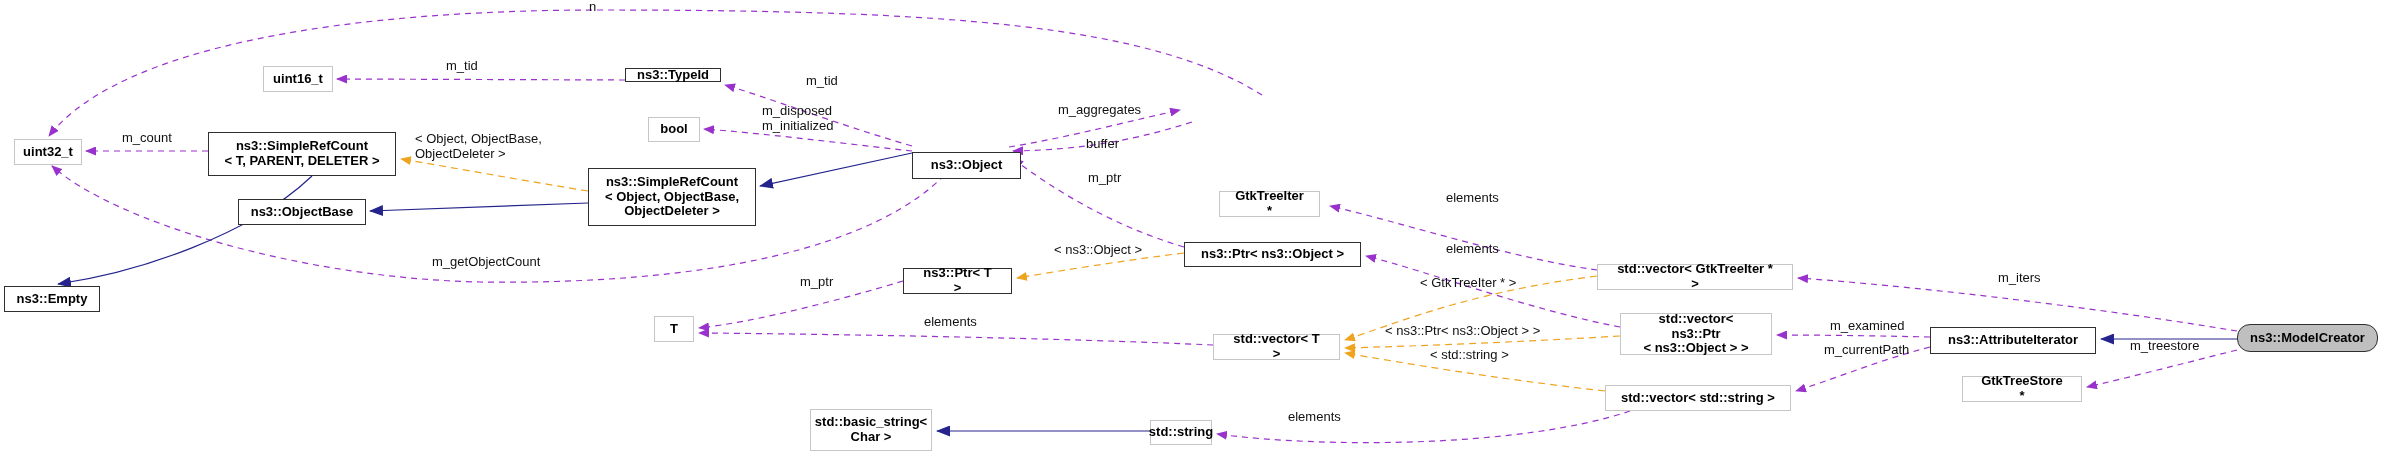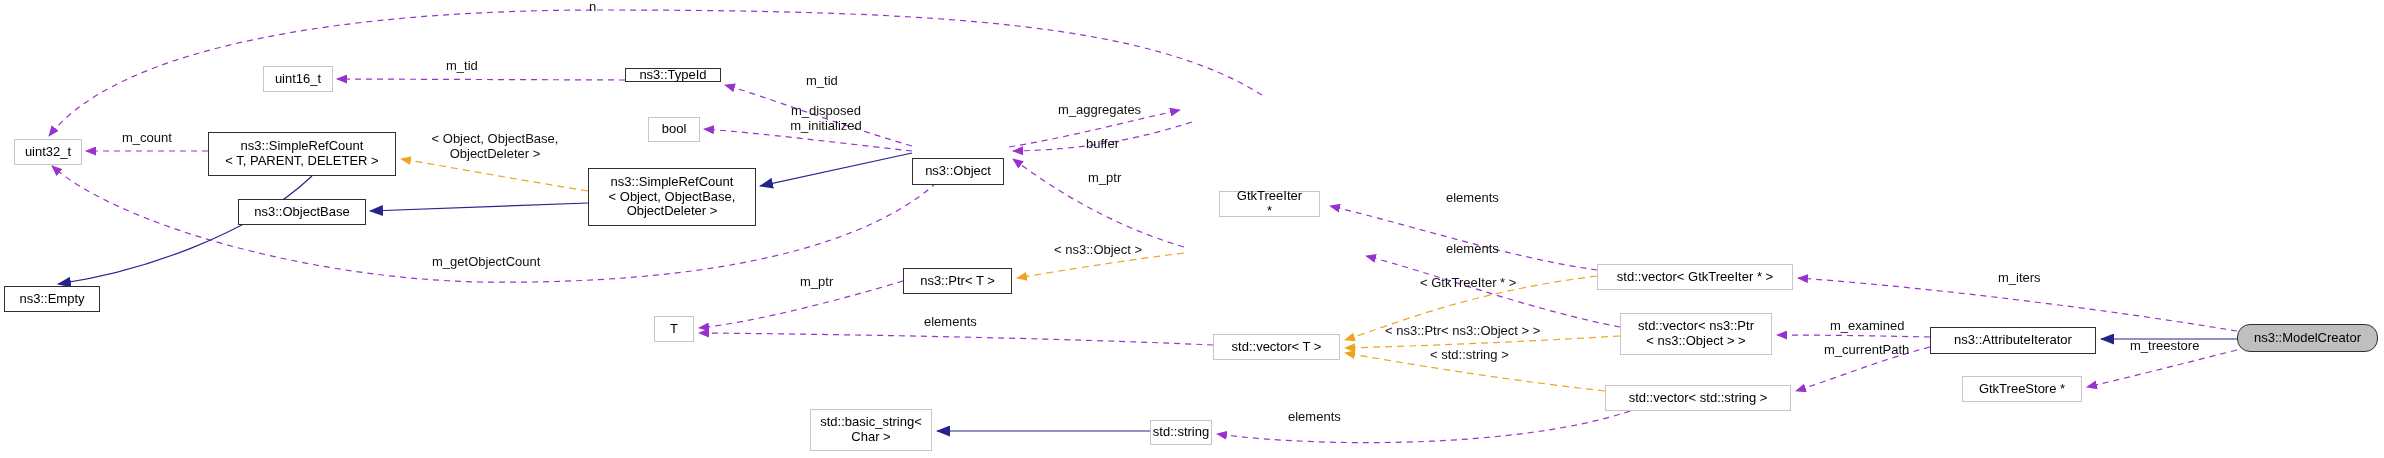--- a/index.html
+++ b/index.html
@@ -12,28 +12,28 @@
   .e-m{stroke:var(--member-edge);stroke-dasharray:6 5;}
   .e-t{stroke:var(--template-edge);stroke-dasharray:7 5;}
   .e-i{stroke:var(--inheritance-edge);}
   .mk-m{fill:var(--member-edge);}
   .mk-t{fill:var(--template-edge);}
   .mk-i{fill:var(--inheritance-edge);}
   .node{
     position:absolute;display:flex;align-items:center;justify-content:center;
     text-align:center;font-size:13px;line-height:1.12;color:#000;
     background:#fff;border:1px solid #2f2f2f;white-space:pre-line;
-    box-sizing:border-box;padding:1px 14px;cursor:pointer;
+    box-sizing:border-box;padding:1px 14px;cursor:pointer;font-weight:bold;
   }
   .node.ext{border-color:#c6c6c6;}
   .node.hl{background:var(--highlight-fill);border-radius:13px;}
   .elabel{
     position:absolute;font-size:13px;color:#101010;white-space:pre-line;line-height:1.12;
   }
-  .elabel.c{text-align:center;}
+  .elabel.c{text-align:left;}
 </style>
 </head>
 <body>
 
 <div class="canvas">
 
   <svg class="edges" width="2384" height="458" viewBox="0 0 2384 458">
     <defs>
       <marker id="am" markerWidth="11" markerHeight="9" refX="10" refY="4.5" orient="auto" markerUnits="userSpaceOnUse">
         <path class="mk-m" d="M0,0 L11,4.5 L0,9 z"></path>
@@ -82,22 +82,23 @@
   <div class="node" style="left:4px;top:286px;width:96px;height:26px">ns3::Empty</div>
   <div class="node" style="left:208px;top:132px;width:188px;height:44px">ns3::SimpleRefCount
 &lt; T, PARENT, DELETER &gt;</div>
   <div class="node ext" style="left:263px;top:66px;width:70px;height:26px">uint16_t</div>
   <div class="node" style="left:238px;top:199px;width:128px;height:26px">ns3::ObjectBase</div>
   <div class="node" style="left:625px;top:68px;width:96px;height:14px">ns3::TypeId</div>
   <div class="node ext" style="left:648px;top:117px;width:52px;height:25px">bool</div>
   <div class="node" style="left:588px;top:168px;width:168px;height:58px">ns3::SimpleRefCount
 &lt; Object, ObjectBase,
 ObjectDeleter &gt;</div>
-  <div class="node" style="left:912px;top:158px;width:92px;height:27px">ns3::Object</div>
+  <div class="node" style="left:912px;top:152px;width:109px;height:27px">ns3::Object</div>
   <div class="node ext" style="left:1219px;top:191px;width:101px;height:26px">GtkTreeIter *</div>
+  <div class="node" style="left:1184px;top:242px;width:177px;height:25px">ns3::Ptr&lt; ns3::Object &gt;</div>
   <div class="node" style="left:903px;top:268px;width:109px;height:26px">ns3::Ptr&lt; T &gt;</div>
   <div class="node ext" style="left:654px;top:316px;width:40px;height:26px">T</div>
   <div class="node ext" style="left:1213px;top:334px;width:127px;height:26px">std::vector&lt; T &gt;</div>
   <div class="node ext" style="left:1597px;top:264px;width:196px;height:26px">std::vector&lt; GtkTreeIter * &gt;</div>
   <div class="node ext" style="left:1620px;top:313px;width:152px;height:42px">std::vector&lt; ns3::Ptr
 &lt; ns3::Object &gt; &gt;</div>
   <div class="node" style="left:1930px;top:327px;width:166px;height:27px">ns3::AttributeIterator</div>
   <div class="node ext" style="left:1962px;top:376px;width:120px;height:26px">GtkTreeStore *</div>
   <div class="node hl" style="left:2237px;top:324px;width:141px;height:28px">ns3::ModelCreator</div>
   <div class="node ext" style="left:810px;top:409px;width:122px;height:42px">std::basic_string&lt;

